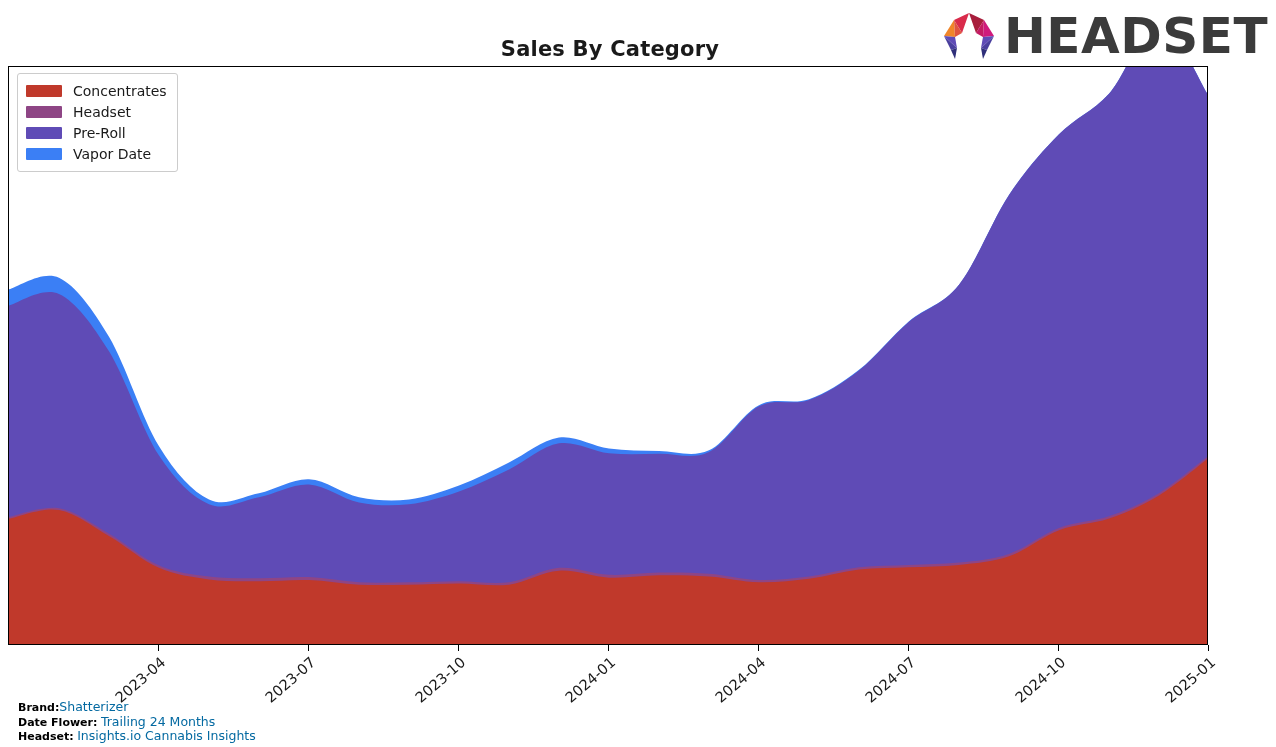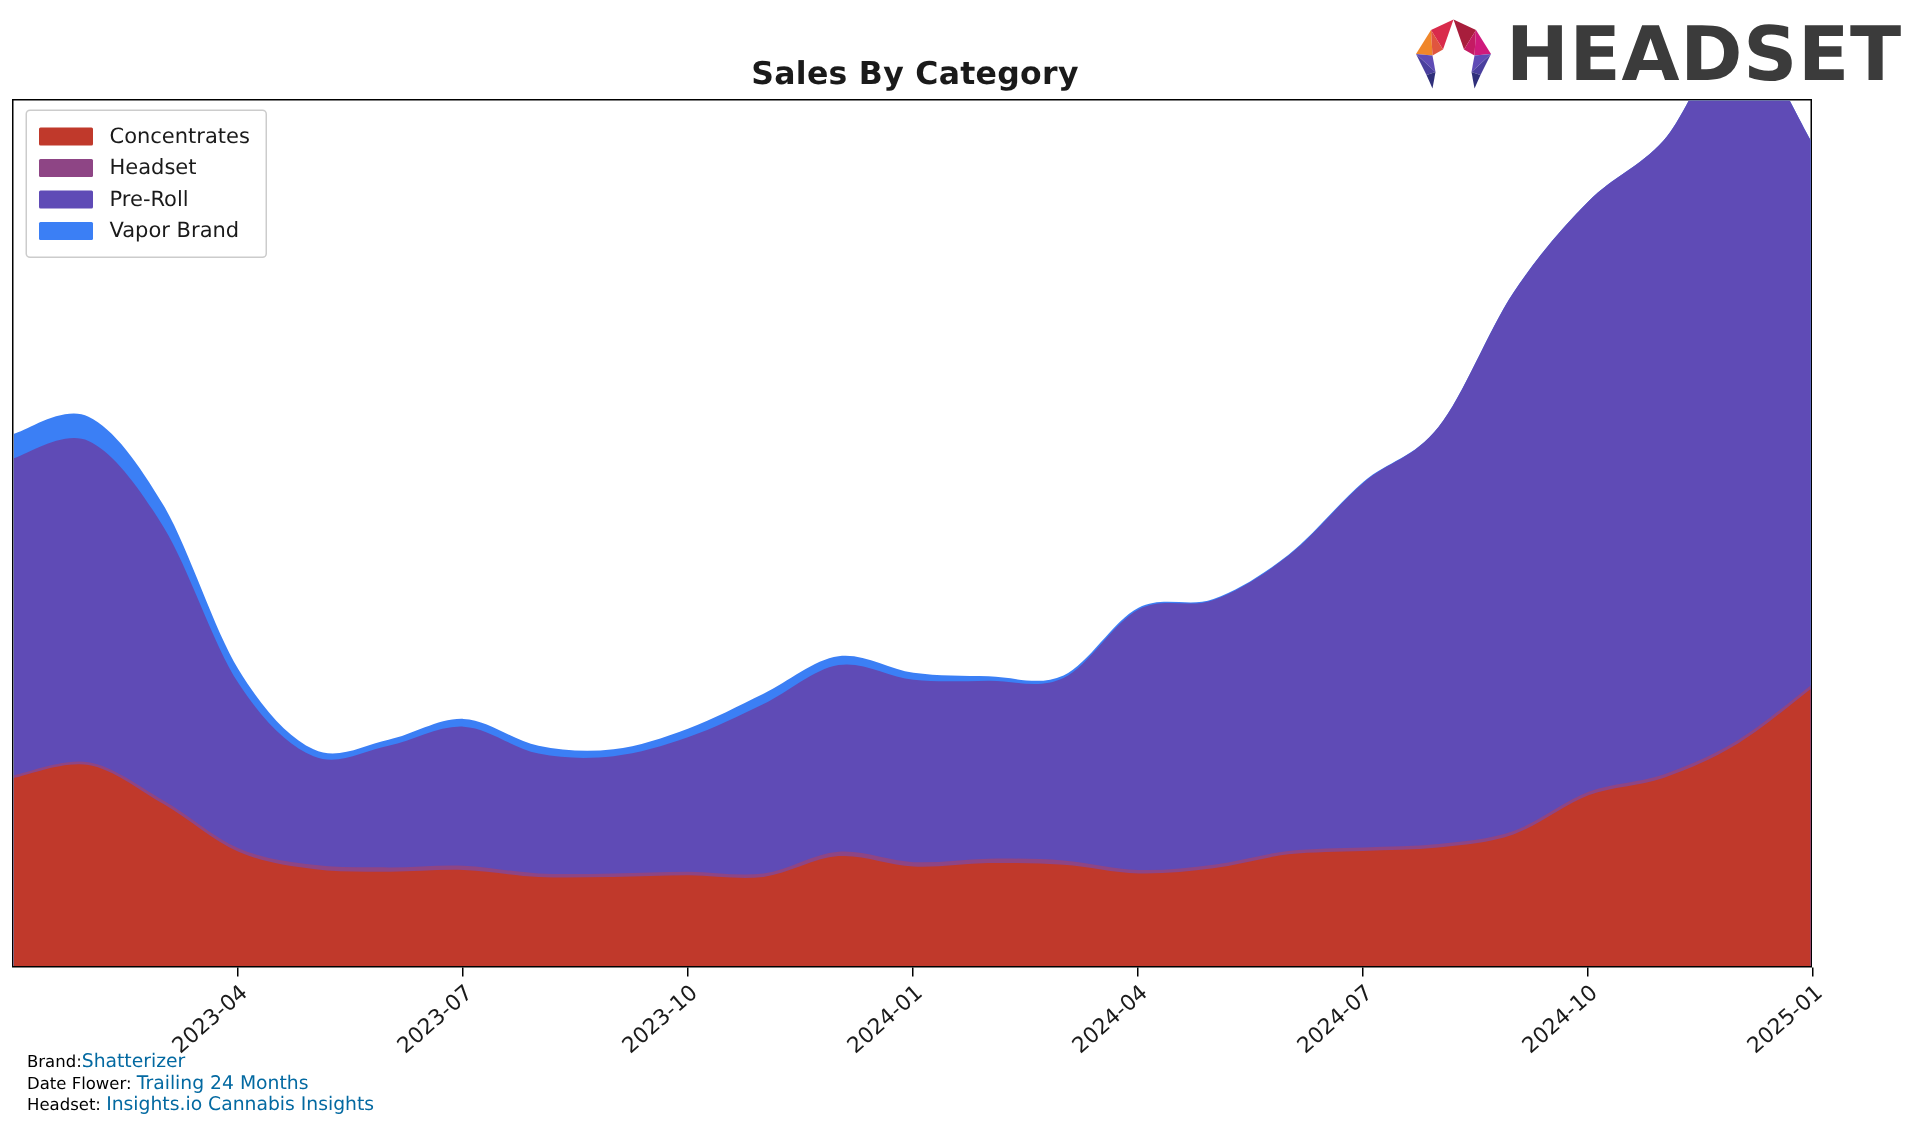--- a/index.html
+++ b/index.html
@@ -140,21 +140,21 @@
     position: absolute;
     left: 18px;
     top: 700px;
     line-height: 13.5px;
   }
   .footer-line {
     font-size: 11px;
     white-space: nowrap;
   }
   .footer-key {
-    font-weight: normal;
+    font-weight: bold;
     color: #000000;
   }
   .footer-val {
     color: #0369a1;
     font-size: 12.5px;
   }
 </style>
 </head>
 <body>
 
@@ -199,21 +199,21 @@
       <div class="legend-row">
         <span class="legend-swatch" style="background:#8e4585"></span>
         <span class="legend-label">Headset</span>
       </div>
       <div class="legend-row">
         <span class="legend-swatch" style="background:#5f4bb6"></span>
         <span class="legend-label">Pre-Roll</span>
       </div>
       <div class="legend-row">
         <span class="legend-swatch" style="background:#3b7ff5"></span>
-        <span class="legend-label">Vapor Brand</span>
+        <span class="legend-label">Vapor Date</span>
       </div>
     </div>
 
   </div>
 
   <div class="xaxis-layer" id="xaxis-layer">
       <div class="xtick-mark" style="left: 158px;"></div>
       <div class="xtick-label" style="left: 96px; width: 62px;">2023-04</div>
       <div class="xtick-mark" style="left: 308px;"></div>
       <div class="xtick-label" style="left: 246px; width: 62px;">2023-07</div>

